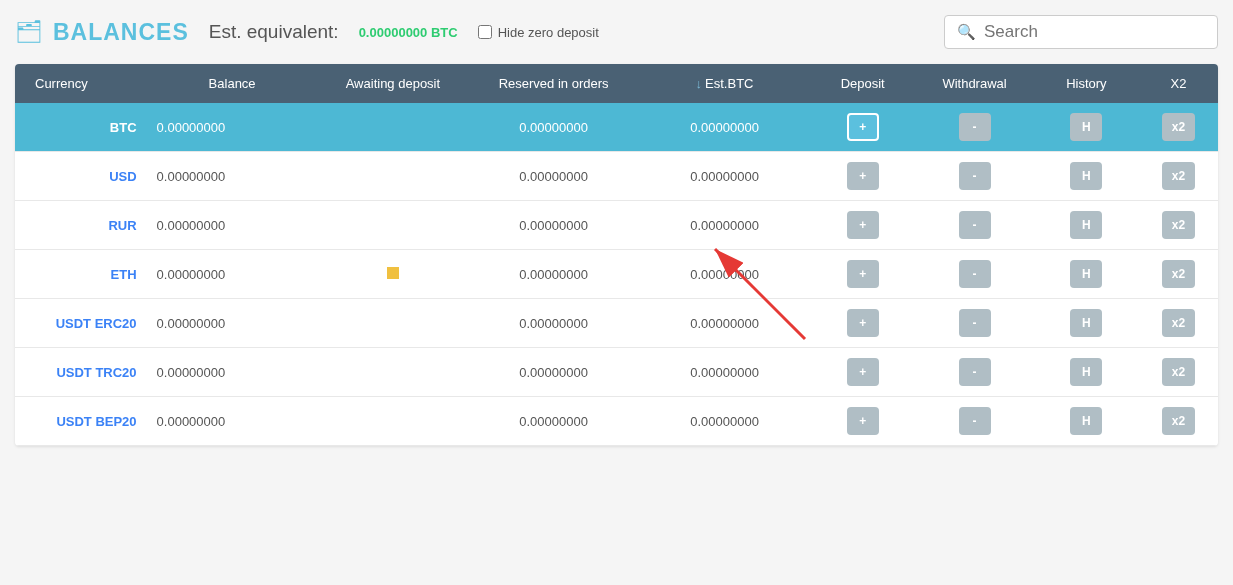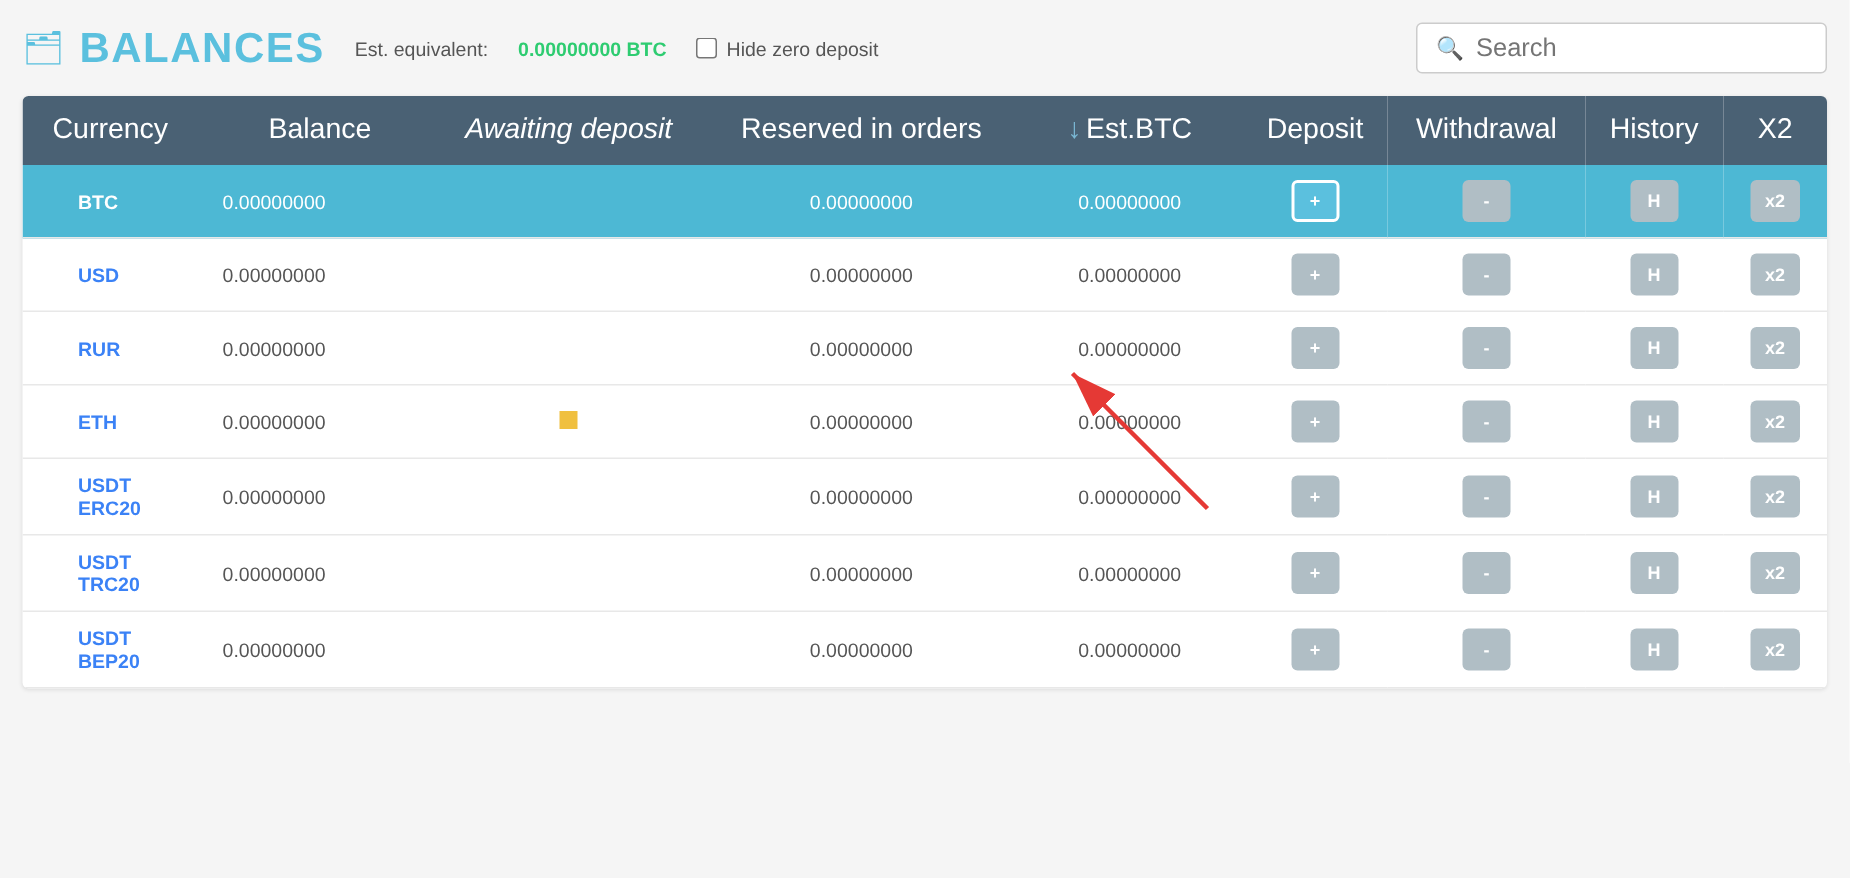--- a/index.html
+++ b/index.html
@@ -4,48 +4,48 @@
   <style>
     * { box-sizing: border-box; margin: 0; padding: 0; }
     body { font-family: Arial, sans-serif; background: #f5f5f5; font-size: 13px; }
 
     .page-wrapper { width: 1233px; min-height: 585px; background: #f5f5f5; padding: 15px; }
 
     
     .header { display: flex; align-items: center; gap: 20px; margin-bottom: 15px; flex-wrap: wrap; }
     .header-left { display: flex; align-items: center; gap: 10px; }
     .page-icon { color: #5bc0de; font-size: 22px; }
-    .page-title { color: #5bc0de; font-size: 28px; font-weight: bold; letter-spacing: 1px; text-align: center; }
-    .est-equivalent { color: #555; font-size: 13px; }
+    .page-title { color: #5bc0de; font-size: 23px; font-weight: bold; letter-spacing: 1px; text-align: center; }
+    .est-equivalent { color: #555; font-size: 19px; }
     .est-value { color: #2ecc71; font-weight: bold; }
     .hide-zero-label { display: flex; align-items: center; gap: 6px; color: #555; font-size: 13px; cursor: pointer; }
     .hide-zero-checkbox { width: 14px; height: 14px; cursor: pointer; }
     .search-box { margin-left: auto; display: flex; align-items: center; border: 1px solid #ccc; border-radius: 4px; background: #fff; padding: 6px 12px; gap: 8px; min-width: 250px; }
     .search-icon-wrap { color: #5bc0de; font-size: 15px; }
     .search-input { border: none; outline: none; font-size: 17px; color: #555; width: 100%; background: transparent; }
 
     
     .table-container { background: #fff; border-radius: 4px; overflow: hidden; box-shadow: 0 1px 3px rgba(0,0,0,0.1); position: relative; }
 
     table { width: 100%; border-collapse: collapse; position: relative; z-index: 1; }
 
     thead tr { background: #4a6174; color: #fff; }
-    thead th { padding: 12px 10px; text-align: center; font-weight: 500; font-size: 19px; white-space: nowrap; }
+    thead th { padding: 12px 10px; text-align: center; font-weight: 500; font-size: 13px; white-space: nowrap; }
     thead th.col-currency { text-align: left; padding-left: 20px; }
     thead th.col-balance { text-align: center; }
     thead th.col-estbtc { position: relative; margin-top: 32px; }
     .sort-arrow { color: #7ab8d4; margin-right: 3px; }
 
     tbody tr { border-bottom: 1px solid #e8e8e8; }
     tbody tr.row-btc { background: #4db8d4; color: #fff; }
     tbody tr.row-btc td { color: #fff; }
     tbody tr.row-btc .currency-link { color: #fff; font-weight: bold; }
 
     tbody td { padding: 10px 10px; text-align: center; font-size: 13px; color: #555; vertical-align: middle; }
-    tbody td.col-currency { text-align: left; padding-left: 37px; }
+    tbody td.col-currency { text-align: right; padding-left: 37px; }
     tbody td.col-balance { text-align: left; }
 
     .currency-link { color: #3b82f6; font-weight: bold; text-decoration: none; }
 
     .btn-action { border: none; border-radius: 4px; padding: 5px 10px; cursor: pointer; font-size: 12px; font-weight: bold; min-width: 32px; height: 28px; }
     .btn-plus { background: #b0bec5; color: #fff; }
     .btn-minus { background: #b0bec5; color: #fff; }
     .btn-h { background: #b0bec5; color: #fff; }
     .btn-x2 { background: #b0bec5; color: #fff; }
 
@@ -53,21 +53,21 @@
     tbody tr.row-btc .btn-plus { background: #5bc0de; color: #fff; border: 2px solid #fff; }
 
     
     .eth-dot { display: inline-block; width: 12px; height: 12px; background: #f0c040; border-radius: 50; }
 
     
     .arrow-overlay { position: absolute; pointer-events: none; z-index: 10; }
 
     .col-currency { width: 100px; }
     .col-balance { width: 130px; }
-    .col-awaiting { width: 100px; font-style: italic; }
+    .col-awaiting { width: 100px; }
     .col-reserved { width: 120px; }
     .col-estbtc { width: 130px; }
     .col-deposit { width: 80px; }
     .col-withdrawal { width: 90px; }
     .col-history { width: 80px; }
     .col-x2 { width: 60px; }
   </style>
 </head>
 <body>
 

